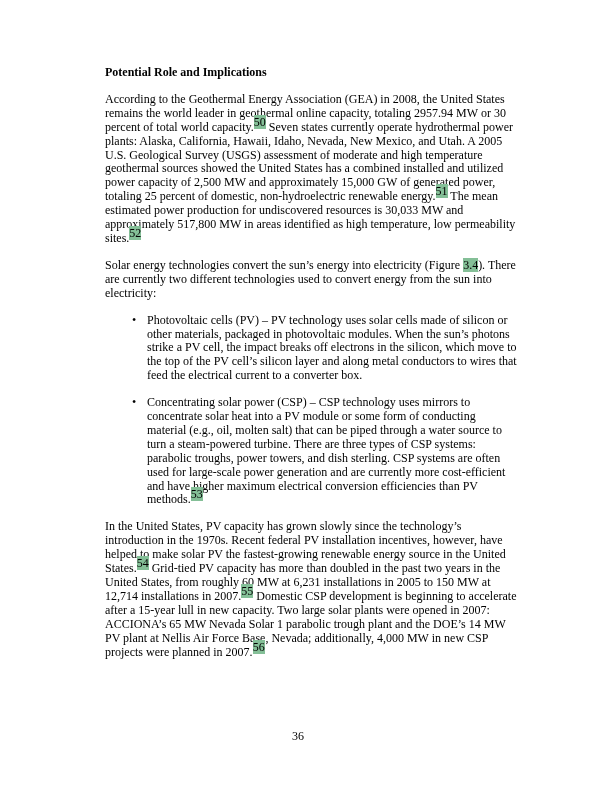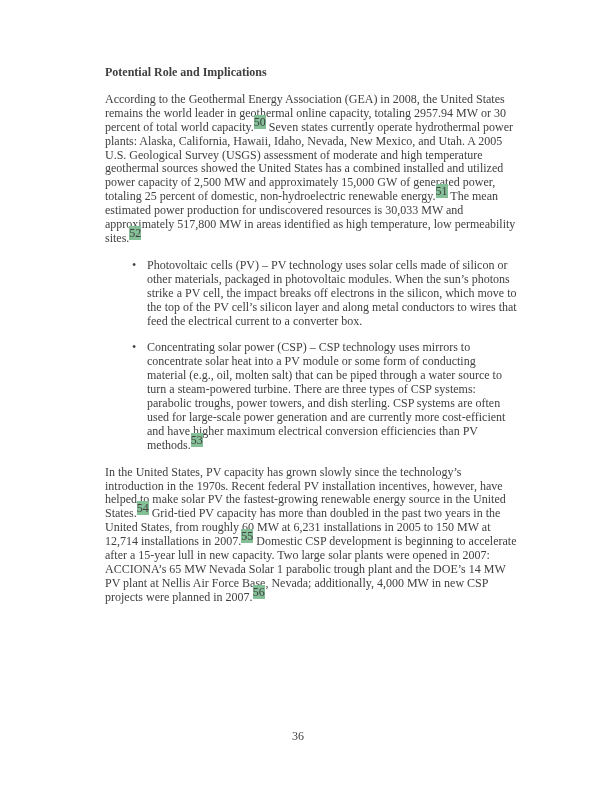--- a/index.html
+++ b/index.html
@@ -4,21 +4,21 @@
 <style>
   html, body { margin: 0; padding: 0; background: #ffffff; }
   .page {
     position: relative;
     width: 612px;
     height: 792px;
     background: #ffffff;
     font-family: "Liberation Serif", "DejaVu Serif", serif;
     font-size: 12px;
     line-height: 1.16;
-    color: #404040;
+    color: #000000;
     overflow: hidden;
   }
   .content {
     position: absolute;
     left: 105px;
     top: 66px;
     width: 412px;
   }
   .h-bold {
     font-size: 12px;
@@ -65,20 +65,21 @@
 <body>
 
 <div class="page">
   <div class="content">
 
     <h3 class="h-bold">Potential Role and Implications</h3>
 
     <p class="body-para"><span>According to the Geothermal Energy Association (GEA) in 2008, the United States remains the world leader in geothermal online capacity, totaling 2957.94 MW or 30 percent of total world capacity.</span><span class="sup hl" style="background: rgb(132, 191, 151);">50</span><span>  Seven states currently operate hydrothermal power plants: Alaska, California, Hawaii, Idaho, Nevada, New Mexico, and Utah.  A 2005 U.S. Geological Survey (USGS) assessment of moderate and high temperature geothermal sources showed the United States has a combined installed and utilized power capacity of 2,500 MW and approximately 15,000 GW of generated power, totaling 25 percent of domestic, non-hydroelectric renewable energy.</span><span class="sup hl" style="background: rgb(132, 191, 151);">51</span><span>  The mean estimated power production for undiscovered resources is 30,033 MW and approximately 517,800 MW in areas identified as high temperature, low permeability sites.</span><span class="sup hl" style="background: rgb(132, 191, 151);">52</span></p>
 
 
+    <p class="body-para"><span>Solar energy technologies convert the sun’s energy into electricity (Figure </span><span class="hl" style="background: rgb(132, 191, 151);">3.4</span><span>).  There are currently two different technologies used to convert energy from the sun into electricity:</span></p>
 
     <ul class="bullets">
       <li><span>Photovoltaic cells (PV) – PV technology uses solar cells made of silicon or other materials, packaged in photovoltaic modules.  When the sun’s photons strike a PV cell, the impact breaks off electrons in the silicon, which move to the top of the PV cell’s silicon layer and along metal conductors to wires that feed the electrical current to a converter box.</span></li>
       <li><span>Concentrating solar power (CSP) – CSP technology uses mirrors to concentrate solar heat into a PV module or some form of conducting material (e.g., oil, molten salt) that can be piped through a water source to turn a steam-powered turbine.  There are three types of CSP systems: parabolic troughs, power towers, and dish sterling.  CSP systems are often used for large-scale power generation and are currently more cost-efficient and have higher maximum electrical conversion efficiencies than PV methods.</span><span class="sup hl" style="background: rgb(132, 191, 151);">53</span></li>
     </ul>
 
     <p class="body-para"><span>In the United States, PV capacity has grown slowly since the technology’s introduction in the 1970s.  Recent federal PV installation incentives, however, have helped to make solar PV the fastest-growing renewable energy source in the United States.</span><span class="sup hl" style="background: rgb(132, 191, 151);">54</span><span>  Grid-tied PV capacity has more than doubled in the past two years in the United States, from roughly 60 MW at 6,231 installations in 2005 to 150 MW at 12,714 installations in 2007.</span><span class="sup hl" style="background: rgb(132, 191, 151);">55</span><span>  Domestic CSP development is beginning to accelerate after a 15-year lull in new capacity.  Two large solar plants were opened in 2007: ACCIONA’s 65 MW Nevada Solar 1 parabolic trough plant and the DOE’s 14 MW PV plant at Nellis Air Force Base, Nevada; additionally, 4,000 MW in new CSP projects were planned in 2007.</span><span class="sup hl" style="background: rgb(132, 191, 151);">56</span></p>
 
   </div>
 

